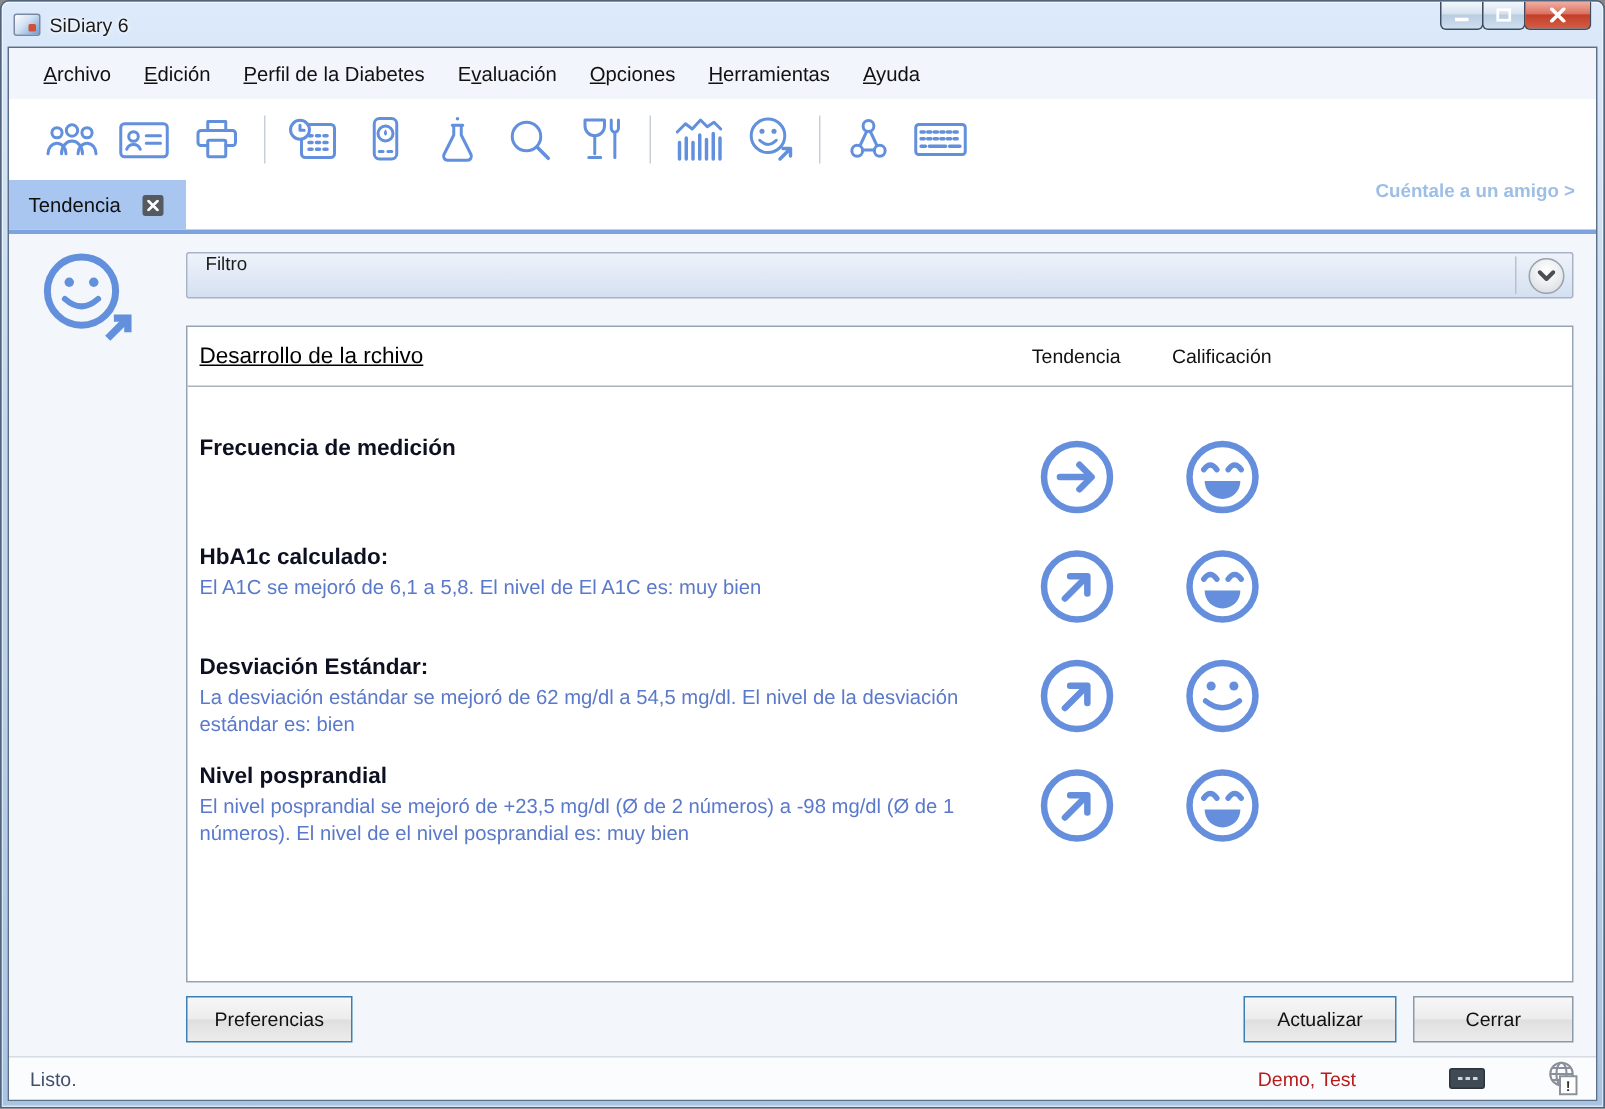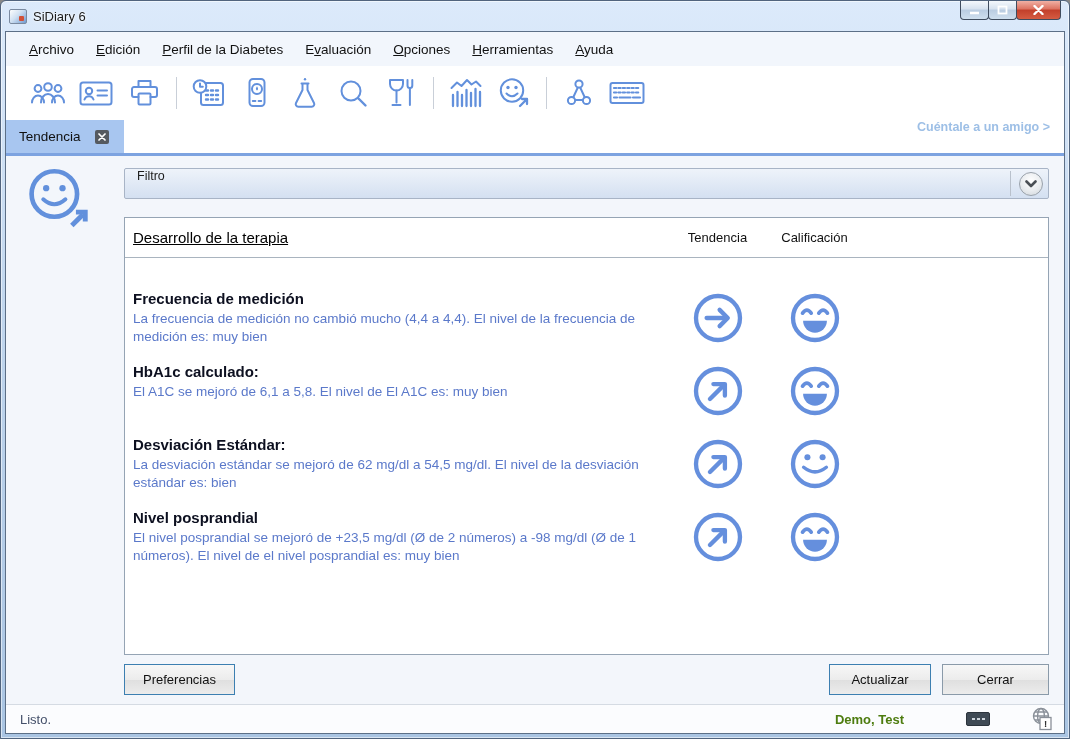--- a/index.html
+++ b/index.html
@@ -92,21 +92,21 @@
   .btn-prefs { width:111px; }
   .btn-group { display:flex; gap:11px; }
   .btn-update { width:102px; }
   .btn-close { width:107px; }
 
   
   .statusbar { height:29px; flex:0 0 auto; background:#fbfcfe; border-top:1px solid #d5dbe3;
     display:flex; align-items:center; padding:0 10px 0 14px; }
   .status-left { font-size:13px; color:#44506a; }
   .status-right { margin-left:auto; display:flex; align-items:center; gap:40px; }
-  .status-user { font-size:13px; font-weight:bold; color:#4d7c0f; margin-right:22px; }
+  .status-user { font-size:13px; font-weight:normal; color:#b91c1c; margin-right:22px; }
   .kbd-ind { width:24px; height:14px; background:#3f4a55; border:1px solid #2b333c; border-radius:2px;
     display:flex; align-items:center; justify-content:center; gap:2px; }
   .kbd-ind i { width:3px; height:2px; background:#cfd6dd; }
   .globe-ind { position:relative; width:24px; height:24px; }
 </style>
 </head>
 <body>
 
 <div class="window">
 
@@ -278,32 +278,31 @@
           <span class="chevron-btn">
             <svg width="12" height="8" viewBox="0 0 12 8">
                 <path d="M1.5 1.5 L6 6 L10.5 1.5" stroke="#4a4f55" stroke-width="2.6" fill="none" stroke-linecap="round" stroke-linejoin="round"></path>
               </svg>
           </span>
         </span>
       </div>
 
       <div class="panel">
         <div class="panel-header">
-          <span class="panel-title">Desarrollo de la terapia</span>
+          <span class="panel-title">Desarrollo de la rchivo</span>
           <span class="col-head">Tendencia</span>
           <span class="col-head">Calificación</span>
           <span></span>
         </div>
 
         <div class="rows">
 
           <div class="t-row">
             <div class="row-text">
               <div class="row-heading">Frecuencia de medición</div>
-              <div class="row-desc">La frecuencia de medición no cambió mucho (4,4 a 4,4). El nivel de la frecuencia de medición es: muy bien</div>
             </div>
             <div class="icon-cell">
               <svg class="big-icon" width="52" height="52" viewBox="0 0 48 48">
                 <circle class="st" cx="24" cy="24" r="20.3" stroke-width="4"></circle>
                 <g class="st" stroke-width="4" stroke-linecap="round" stroke-linejoin="round">
                   <path d="M13.5 24 H32"></path>
                     <path d="M25.5 16.5 L33 24 L25.5 31.5"></path>
                 </g>
               </svg>
             </div>

